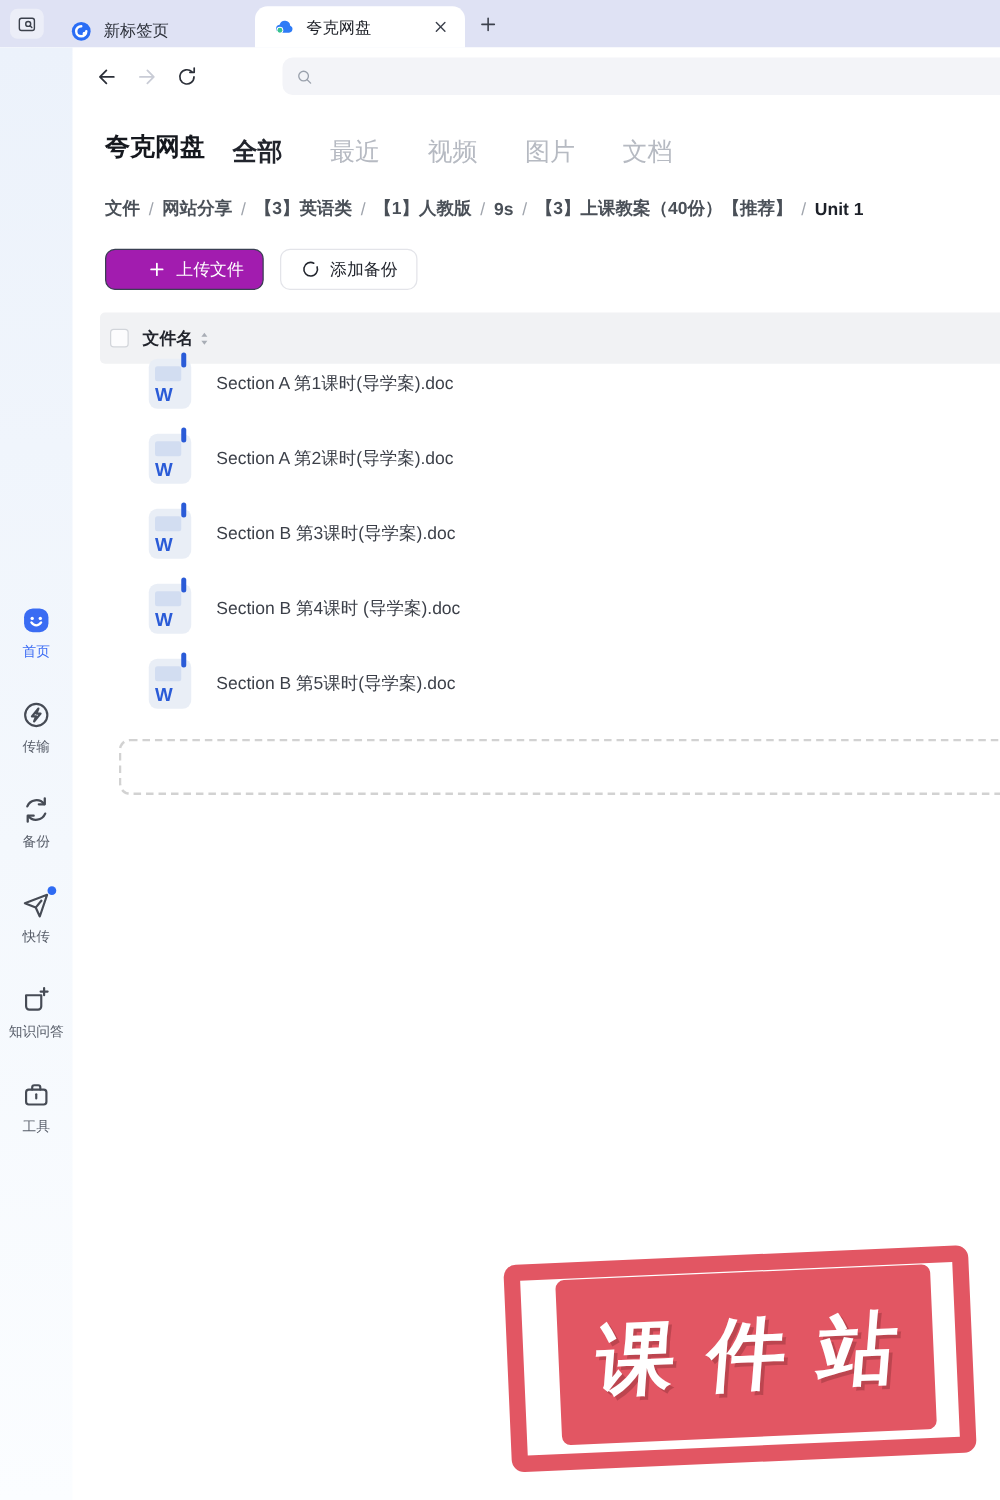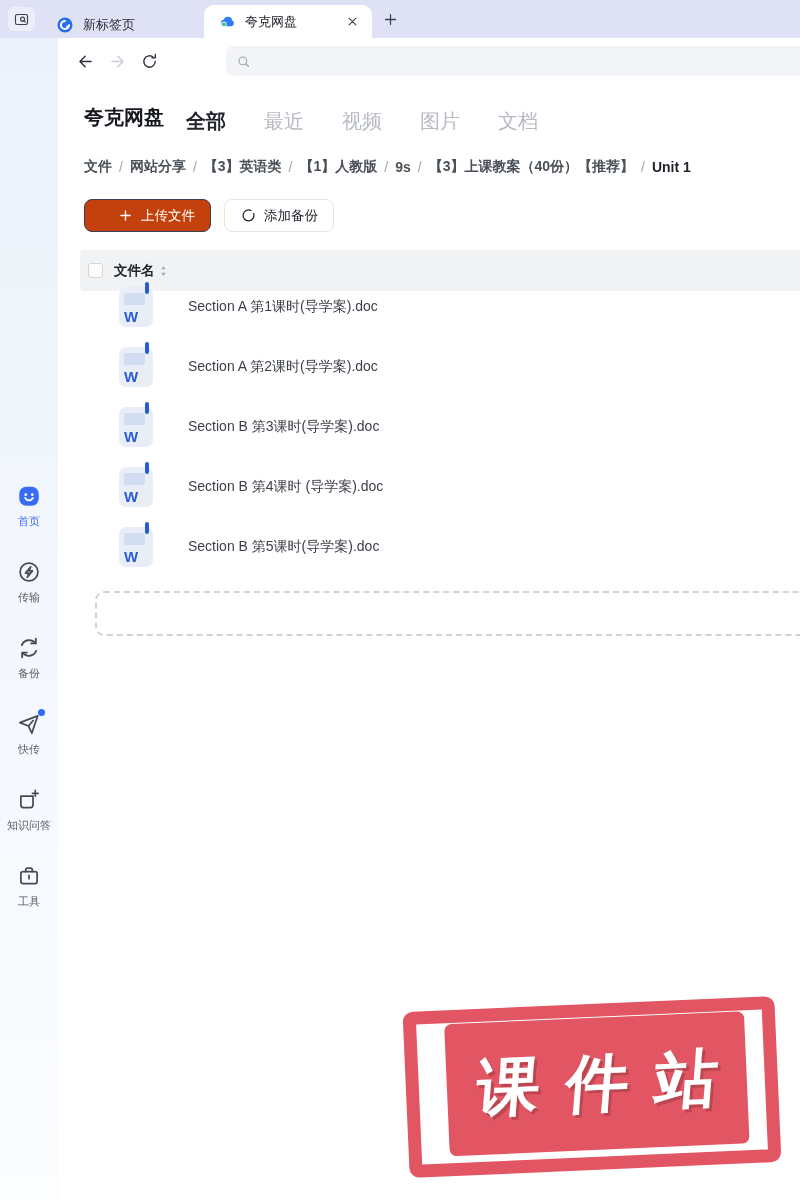--- a/index.html
+++ b/index.html
@@ -67,35 +67,35 @@
   .bc-item { color: #4a5058; font-weight: 600; cursor: pointer; }
   .bc-item.current { color: #1d2129; font-weight: bold; cursor: default; }
   .bc-sep { color: #a0a5ad; margin: 0 7px; font-weight: 400; }
   .bc-sep:last-child { display: none; }
 
   
   .actions { position: absolute; left: 84px; top: 199px; display: flex; gap: 13px; }
   .act-btn { display: flex; align-items: center; gap: 7px; height: 33px; padding: 0 15px; border-radius: 8px;
     background: #fff; border: 1px solid #e3e4e9; font-size: 13.5px; color: #22252d; cursor: pointer;
     font-family: "Liberation Sans", "DejaVu Sans", sans-serif; }
-  .act-btn.primary { background: #c2410c; border-color: #3a3f52; color: #fff; padding-left: 32px; }
+  .act-btn.primary { background: #a21caf; border-color: #3a3f52; color: #fff; padding-left: 32px; }
   .act-icon { width: 17px; height: 17px; color: currentColor; }
   .act-icon svg { width: 17px; height: 17px; }
 
   
   .table-head { position: absolute; left: 80px; top: 250px; right: 0; height: 41px; background: #f1f2f4;
     border-radius: 4px 0 0 4px; display: flex; align-items: center; padding-left: 8px; }
   .checkbox { width: 15px; height: 15px; border: 1px solid #d2d5da; border-radius: 3px; background: #fcfcfd; cursor: pointer; }
   .col-name { margin-left: 11px; font-size: 13.5px; font-weight: bold; color: #22252d; cursor: pointer;
     display: flex; align-items: center; gap: 4px; }
   .sort-ic svg { width: 9px; height: 12px; }
 
   .rows { position: absolute; left: 80px; top: 277px; right: 0; }
   .file-row { height: 60px; display: flex; align-items: center; padding-left: 39px; cursor: pointer; }
-  .file-name { margin-left: 35px; font-size: 14px; color: #3b3f48; }
+  .file-name { margin-left: 20px; font-size: 14px; color: #3b3f48; }
 
   .file-icon { position: relative; width: 34px; height: 40px; background: #e9eef6; border-radius: 7px; flex: none; }
   .fi-band { position: absolute; left: 5px; top: 6px; right: 8px; height: 12px; background: #d2ddf1; border-radius: 2px; }
   .fi-w { position: absolute; left: 5px; bottom: 3px; font-size: 15px; font-weight: bold; color: #2a5bd7; line-height: 1; }
   .fi-tab { position: absolute; top: -5px; right: 4px; width: 4px; height: 12px; background: #2a5bd7; border-radius: 2px; }
 
   
   .drop-zone { position: absolute; left: 95px; top: 591px; right: -20px; height: 45px;
     border: 2px dashed #d2d2d2; border-radius: 9px; }
 

